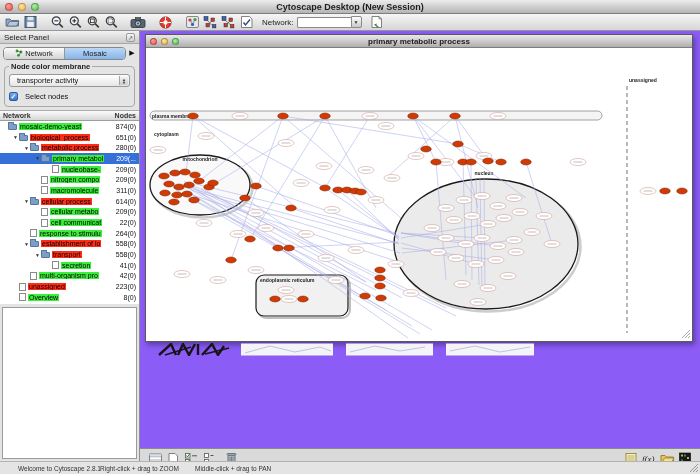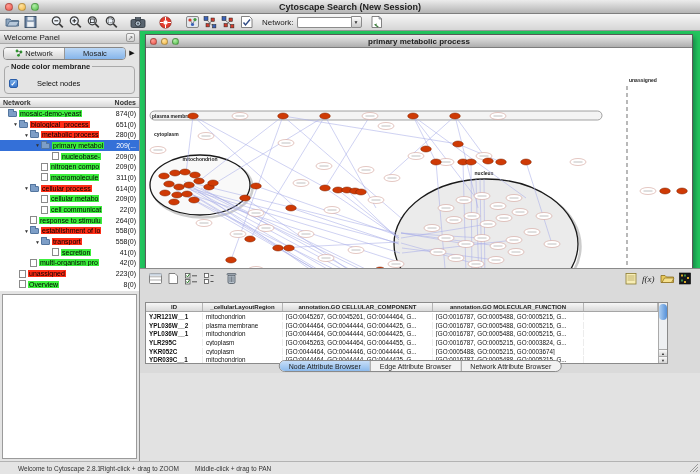--- a/index.html
+++ b/index.html
@@ -28,41 +28,41 @@
 .cp-tabs{height:18px;flex:none;display:flex;align-items:center;padding:2px 3px;gap:2px}
 .tab-group{display:flex;border:1px solid #878787;border-radius:4px;overflow:hidden;height:13px;flex:1;background:#eee}
 .cp-tab{flex:1;display:flex;align-items:center;justify-content:center;font-size:7.5px;gap:2px;background:linear-gradient(#fbfbfb,#d4d4d4);color:#1b1b1b;border-right:1px solid #979797}
 .cp-tab:last-child{border-right:none}
 .cp-tab.selected{background:linear-gradient(#bcd8f6,#86b5ea);font-weight:normal}
 .tab-arrow{font-size:7px;color:#111;width:8px;text-align:center;flex:none}
 .groupbox{margin:4px 4px 0 4px;border:1px solid #a9a9a9;border-radius:4px;position:relative;padding:7px 4px 5px 4px;flex:none}
 .groupbox-label{position:absolute;top:-5px;left:4px;background:#e4e4e4;font-size:7.5px;font-weight:bold;color:#1c1c1c;padding:0 2px}
 .combo{height:13px;border:1px solid #979797;border-radius:3px;background:linear-gradient(#ffffff,#e6e6e6);display:flex;align-items:center;font-size:7.5px;padding-left:7px;color:#111;position:relative}
 .combo-stepper{position:absolute;right:1px;top:1px;bottom:1px;width:9px;background:linear-gradient(#f8f8f8,#c9c9c9);border-left:1px solid #a5a5a5;border-radius:0 2px 2px 0;display:flex;flex-direction:column;align-items:center;justify-content:center;font-size:4px;color:#333;line-height:3px}
-.checkline{display:flex;align-items:center;gap:19px;margin-top:5px}
+.checkline{display:flex;align-items:center;gap:7px;margin-top:5px}
 .checkbox{width:9px;height:9px;flex:none;border-radius:2px;background:linear-gradient(#74abe9,#3a77cb);border:1px solid #2a5da8;color:#fff;font-size:7px;line-height:8px;text-align:center;font-weight:bold}
 .checklabel{font-size:7.5px;color:#111}
 .tree-colhead{height:11px;flex:none;margin-top:3px;background:linear-gradient(#fbfbfb,#d7d7d7);border-top:1px solid #aaa;border-bottom:1px solid #9d9d9d;display:flex;align-items:center;font-size:7px;font-weight:bold;color:#333;padding:0 3px}
 .tree-colhead .right{margin-left:auto}
 .tree{background:#fff;height:183px;flex:none;overflow:hidden}
 .tree-row{height:10.7px;display:flex;align-items:center;font-size:7px;white-space:nowrap;cursor:default}
 .tree-row.sel{background:#3470d8}
 .tri{width:7px;font-size:5px;color:#333;text-align:center;flex:none}
 .fico{width:9px;height:6px;background:#7d9ec7;border:1px solid #54769f;border-radius:1px;flex:none;margin:1px 2px 0 0;position:relative}
 .fico:before{content:"";position:absolute;top:-3px;left:-1px;width:4px;height:2px;background:#7d9ec7;border:1px solid #54769f;border-bottom:none;border-radius:1px 1px 0 0}
 .pico{width:7px;height:8px;background:#fff;border:1px solid #8a8a8a;flex:none;margin-right:2px}
 .chip{padding:0 1px;color:#000;overflow:hidden;flex:0 1 auto}
 .chip.green{background:#3cee3c}
 .chip.red{background:#ff2d16}
 .cnt{margin-left:auto;padding-right:3px;color:#111;flex:none}
 .sel .cnt{color:#fff}
 .birdseye{flex:1;margin:3px 2px 2px 2px;background:#fff;border:1px solid #9b9b9b}
 
 .right-col{flex:1;display:flex;flex-direction:column;min-width:0}
-.desktop{height:237px;flex:none;background:linear-gradient(120deg,#49489  0,#4273b3 0);background-color:#22c55e;position:relative}
+.desktop{height:417px;flex:none;background:linear-gradient(120deg,#49489  0,#4273b3 0);background-color:#8b5cf6;position:relative}
 .net-window{position:absolute;left:5px;top:3px;width:548px;height:308px;border:1px solid #5a5a5a;background:#fff;box-shadow:2px 3px 5px rgba(0,0,20,.35)}
 .nw-titlebar{height:13px;background:linear-gradient(#e9e9e9,#aeaeae);border-bottom:1px solid #7d7d7d;display:flex;align-items:center;position:relative}
 .nw-light{width:7px;height:7px;border-radius:50%;margin-left:4px;border:1px solid rgba(0,0,0,.3);flex:none}
 .nw-title{position:absolute;left:0;right:0;text-align:center;font-size:8px;font-weight:bold;color:#1d1d1d}
 #net-svg{display:block;width:546px;height:293px;background:#fff}
 .strip{position:absolute;left:5px;top:312px;width:548px;height:13px}
 
 .data-panel{height:105px;flex:none;background:#dadada;border-top:1px solid #8a8a8a;position:relative;display:flex;flex-direction:column}
 .dp-toolbar{height:18px;flex:none;display:flex;align-items:center;padding:0 6px}
 .dp-sp{flex:1}
@@ -86,21 +86,21 @@
 </style>
 </head>
 <body>
 
 <div id="app">
 
   <div class="mac-titlebar">
     <span class="light red"></span>
     <span class="light yellow"></span>
     <span class="light green"></span>
-    <span class="win-title">Cytoscape Search (New Session)</span>
+    <span class="win-title">Cytoscape Desktop (New Session)</span>
   </div>
 
   <div class="toolbar">
     <button class="tbtn">
         <svg width="15" height="14">
           <path d="M1 11 V4 h4 l1.5 1.5 H13.5 V11 z" fill="#8fa7c0" stroke="#44607e" stroke-width="0.8"></path>
           <path d="M2 11 L4.5 6.5 h9.5 L11.5 11 z" fill="#b7c8da" stroke="#44607e" stroke-width="0.7"></path>
         </svg>
       </button>
     <button class="tbtn">
@@ -209,21 +209,21 @@
           <path d="M10 1.5 v2.5 h2.5 z" fill="#c9d4e2" stroke="#666" stroke-width="0.6"></path>
           <path d="M5 9.5 l3-1 l-0.6 1.6 l2.3 1.4 l-1 1 l-2-1.6 z" fill="#3f7e3f"></path>
         </svg>
       </button>
   </div>
 
   <div class="main">
 
     <div class="control-panel">
       <div class="panel-header">
-        <span>Welcome Panel</span>
+        <span>Select Panel</span>
         <span class="float-icon">↗</span>
       </div>
       <div class="cp-tabs">
         <div class="tab-group">
           <div class="cp-tab">
             <svg width="8" height="8">
                 <circle cx="2" cy="2" r="1.4" fill="#2e9e2e"></circle>
                 <circle cx="6" cy="3" r="1.4" fill="#2e9e2e"></circle>
                 <circle cx="3.5" cy="6.3" r="1.4" fill="#2e9e2e"></circle>
                 <line x1="2" y1="2" x2="6" y2="3" stroke="#444" stroke-width="0.6"></line>
@@ -232,20 +232,27 @@
             <span>Network</span>
           </div>
           <div class="cp-tab selected">
             <span>Mosaic</span>
           </div>
         </div>
         <span class="tab-arrow">▶</span>
       </div>
       <div class="groupbox">
         <span class="groupbox-label">Node color membrane</span>
+        <div class="combo">
+          <span>transporter activity</span>
+          <span class="combo-stepper">
+              <span>▲</span>
+              <span>▼</span>
+            </span>
+        </div>
         <div class="checkline">
           <span class="checkbox">✓</span>
           <span class="checklabel">Select nodes</span>
         </div>
       </div>
       <div class="tree-colhead">
         <span>Network</span>
         <span class="right">Nodes</span>
       </div>
       <div class="tree">

